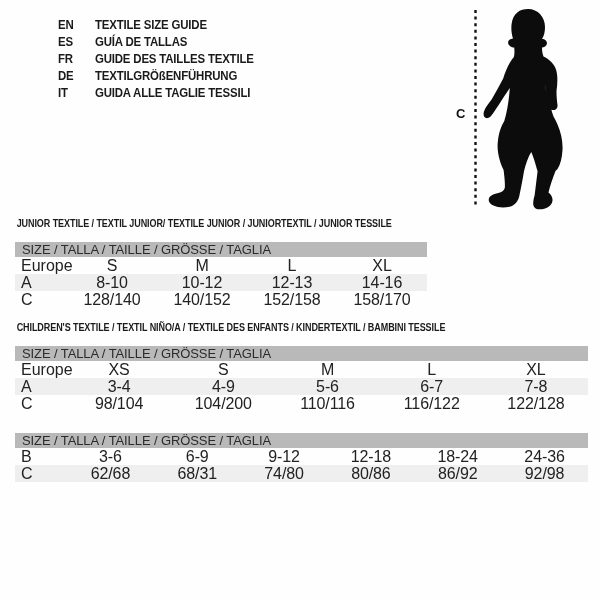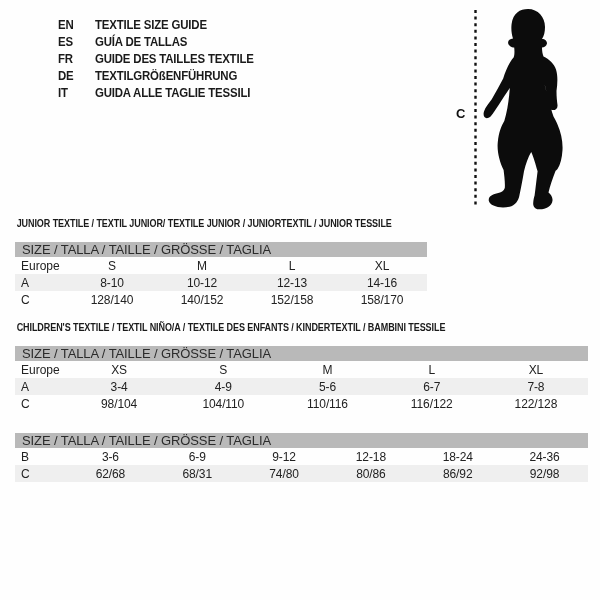--- a/index.html
+++ b/index.html
@@ -18,21 +18,21 @@
 
   
   .section{position:absolute;left:15px;}
   .sec-narrow{width:412px;}
   .sec-wide{width:573px;}
   .sec-title{white-space:nowrap;}
   .title-line{font-weight:700;font-size:11px;line-height:17px;letter-spacing:-0.1px;
               transform:scaleX(0.82);transform-origin:0 50%;white-space:nowrap;padding-left:2px;}
   .size-bar{margin-top:10px;height:15px;line-height:15px;background:#b9b9b9;color:#2b2b2b;
             font-size:13px;padding-left:7px;letter-spacing:-0.1px;box-sizing:border-box;}
-  .t-row{display:flex;height:17px;align-items:center;font-size:12px;color:#222;}
+  .t-row{display:flex;height:17px;align-items:center;font-size:16px;color:#222;}
   .t-row.shaded{background:#efefef;}
   .t-label{flex:0 0 52px;width:52px;padding-left:6px;box-sizing:border-box;}
   .t-cell{flex:1;text-align:center;letter-spacing:-0.1px;}
 
   
   .footnotes{position:absolute;left:16px;top:533px;}
   .foot-line{font-weight:700;font-size:11px;line-height:16px;letter-spacing:-0.1px;
              transform:scaleX(0.8);transform-origin:0 50%;white-space:nowrap;}
 </style>
 </head>
@@ -141,21 +141,21 @@
           <div class="t-label">A</div>
           <div class="t-cell">3-4</div>
           <div class="t-cell">4-9</div>
           <div class="t-cell">5-6</div>
           <div class="t-cell">6-7</div>
           <div class="t-cell">7-8</div>
         </div>
         <div class="t-row">
           <div class="t-label">C</div>
           <div class="t-cell">98/104</div>
-          <div class="t-cell">104/110</div>
+          <div class="t-cell">104/200</div>
           <div class="t-cell">110/116</div>
           <div class="t-cell">116/122</div>
           <div class="t-cell">122/128</div>
         </div>
       </div>
   </div>
 
   <div class="section sec-wide" style="top:423px;">
     <div class="size-bar">SIZE / TALLA / TAILLE / GRÖSSE / TAGLIA</div>
     <div class="rows">

